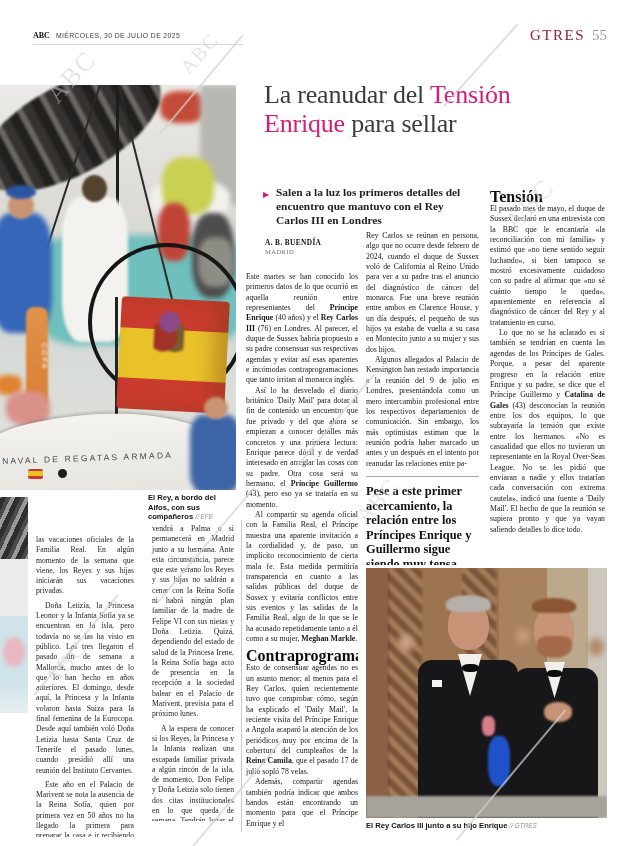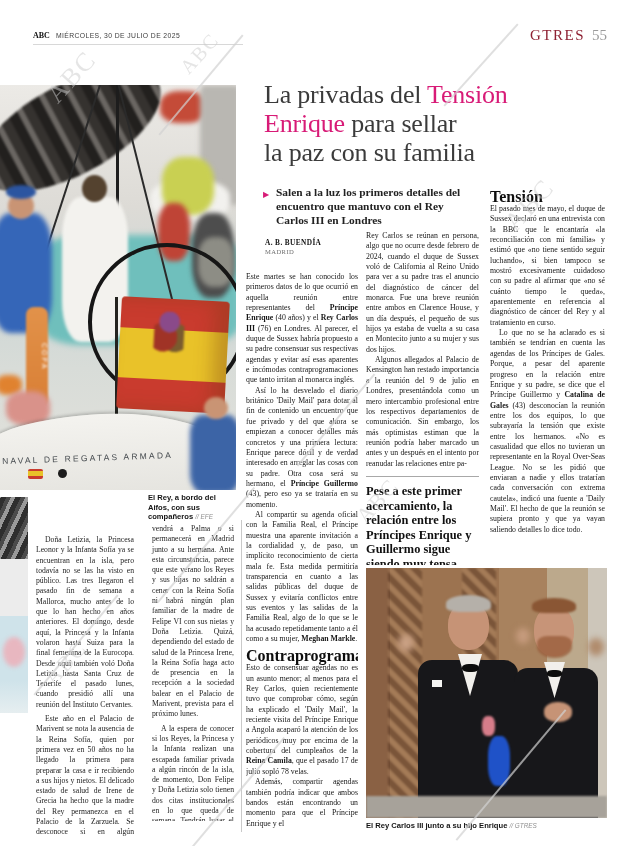--- a/index.html
+++ b/index.html
@@ -158,30 +158,31 @@
     <span data-interactable="false">El Rey, a bordo del Aifos, con sus compañeros</span>
     <span class="credit" data-interactable="false">// EFE</span>
   </div>
 
   <div class="strip" data-interactable="false">
     <div class="s1" data-interactable="false"></div>
     <div class="s2" data-interactable="false"></div>
   </div>
 
   <div class="smalltext colA" data-interactable="false">
+    <p data-interactable="false">las vacaciones oficiales de la Familia Real. En algún momento de la semana que viene, los Reyes y sus hijas iniciarán sus vacaciones privadas.</p>
     <p class="ind" data-interactable="false">Doña Letizia, la Princesa Leonor y la Infanta Sofía ya se encuentran en la isla, pero todavía no se las ha visto en público. Las tres llegaron el pasado fin de semana a Mallorca, mucho antes de lo que lo han hecho en años anteriores. El domingo, desde aquí, la Princesa y la Infanta volaron hasta Suiza para la final femenina de la Eurocopa. Desde aquí también voló Doña Letizia hasta Santa Cruz de Tenerife el pasado lunes, cuando presidió allí una reunión del Instituto Cervantes.</p>
     <p class="ind" data-interactable="false">Este año en el Palacio de Marivent se nota la ausencia de la Reina Sofía, quien por primera vez en 50 años no ha llegado la primera para preparar la casa e ir recibiendo a sus hijos y nietos. El delicado estado de salud de Irene de Grecia ha hecho que la madre del Rey permanezca en el Palacio de la Zarzuela. Se desconoce si en algún momento</p>
   </div>
   <div class="smalltext colB" data-interactable="false">
     <p data-interactable="false">vendrá a Palma o si permanecerá en Madrid junto a su hermana. Ante esta circunstancia, parece que este verano los Reyes y sus hijas no saldrán a cenar con la Reina Sofía ni habrá ningún plan familiar de la madre de Felipe VI con sus nietas y Doña Letizia. Quizá, dependiendo del estado de salud de la Princesa Irene, la Reina Sofía haga acto de presencia en la recepción a la sociedad balear en el Palacio de Marivent, prevista para el próximo lunes.</p>
     <p class="ind" data-interactable="false">A la espera de conocer si los Reyes, la Princesa y la Infanta realizan una escapada familiar privada a algún rincón de la isla, de momento, Don Felipe y Doña Letizia solo tienen dos citas institucionales en lo que queda de semana. Tendrán lugar el fin de semana, cuando Don Felipe presidirá el sábado la entrega de trofeos de la 43 edición de la Copa del Rey Mapfre y la Reina asistirá el domingo a la clausura de la 15 edición del Atlántida Mallorca Film Fest.</p>
   </div>
   <div class="vdivider" data-interactable="false"></div>
 
-  <h1 class="headline" data-interactable="false" style="margin:0;"><span>La privadas del </span><span class="accent">Tensión</span><br><span class="accent">Enrique</span><span> para sellar</span><br><span>la paz con su familia</span></h1>
+  <h1 class="headline" data-interactable="false" style="margin:0;"><span>La reanudar del </span><span class="accent">Tensión</span><br><span class="accent">Enrique</span><span> para sellar</span><br></h1>
 
   <div class="subhead" data-interactable="false">
     <span class="bullet" data-interactable="false">▶</span>
     <span data-interactable="false">Salen a la luz los primeros detalles del encuentro que mantuvo con el Rey Carlos III en Londres</span>
   </div>
 
   <div class="byline" data-interactable="false">
     <div class="who" data-interactable="false">A. B. BUENDÍA</div>
     <div class="where" data-interactable="false">MADRID</div>
   </div>

